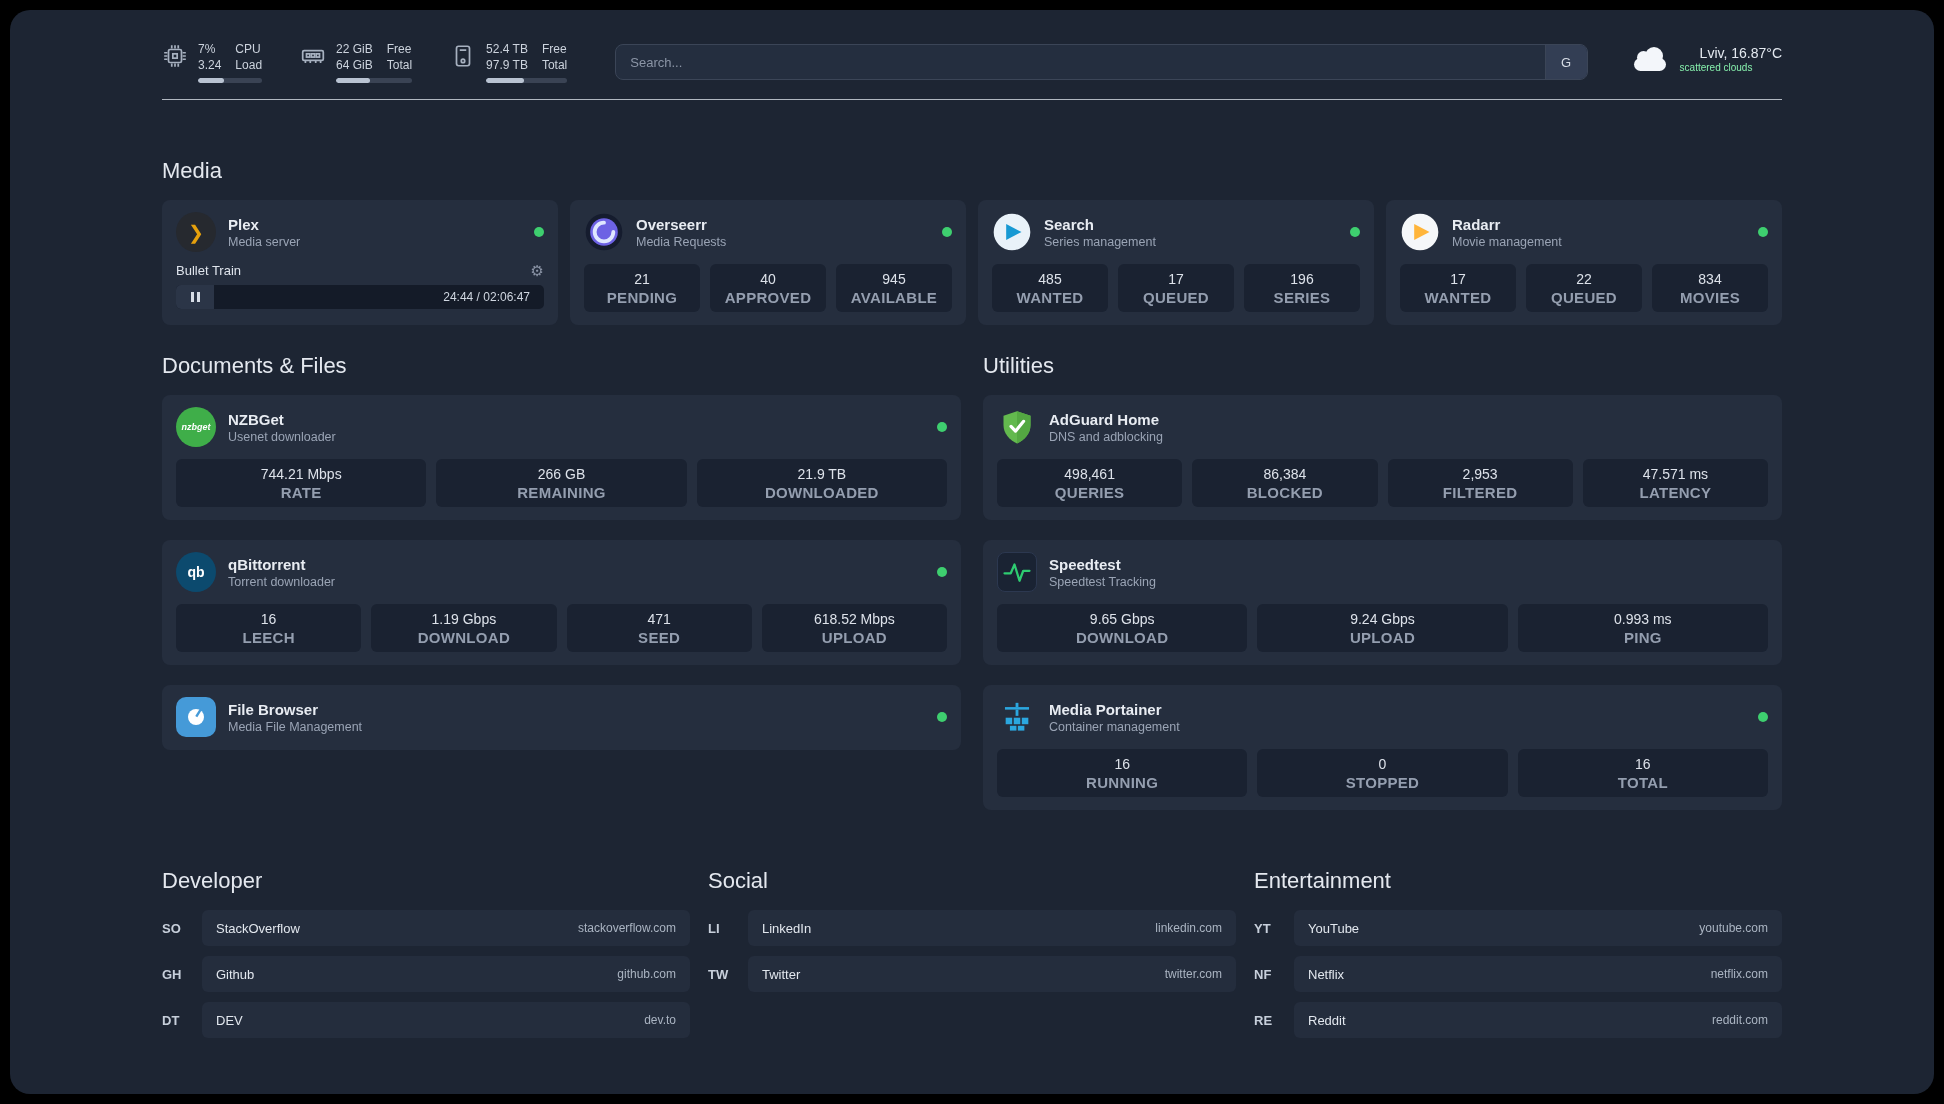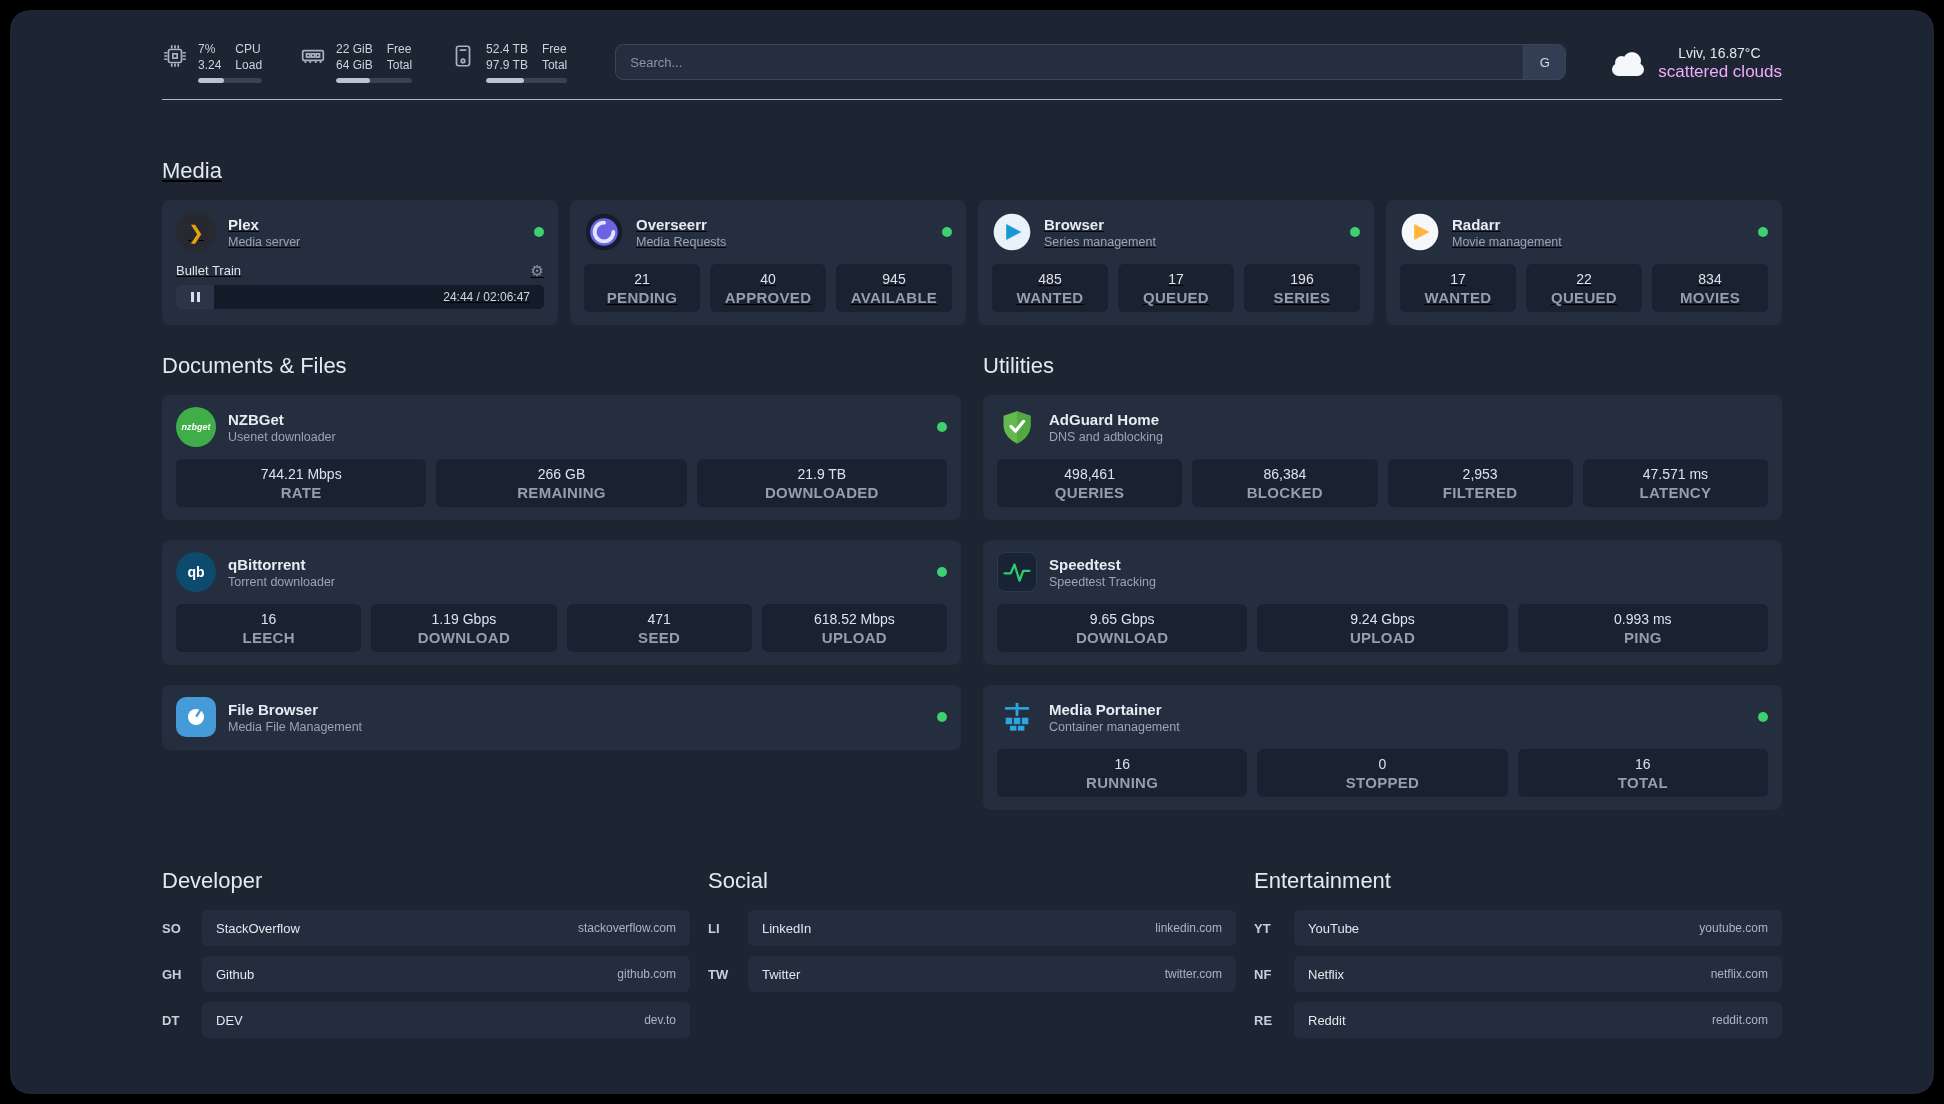--- a/index.html
+++ b/index.html
@@ -24,27 +24,27 @@
   .search input::placeholder { color:#8b95a6; }
   .g-btn { width:42px; align-self:stretch; background:#333e54; color:#d7dde6;
     display:flex; align-items:center; justify-content:center; font-size:13px;
     border-left:1px solid #3b4557; cursor:pointer; }
 
   .weather { display:flex; align-items:center; gap:14px; margin-top:2px; }
   .cloud { position:relative; width:32px; height:13px; background:#f3f6fa; border-radius:10px; margin-top:12px; }
   .cloud::before { content:""; position:absolute; left:3px; top:-7px; width:13px; height:13px; background:#f3f6fa; border-radius:50%; }
   .cloud::after  { content:""; position:absolute; right:3px; top:-11px; width:18px; height:18px; background:#f3f6fa; border-radius:50%; }
   .weather-loc { font-size:14px; color:#e4e9f0; line-height:1.3;padding-left:20px; }
-  .weather-cond { font-size:17px; color:#f0abfc; }
+  .weather-cond { font-size:10px; color:#86efac; }
 
   .divider { border-bottom:1px solid rgba(226,232,240,0.75); margin-top:16px; }
 
   
   .section-title { font-size:22px; font-weight:500; color:#e4e8ef; margin-bottom:16px; }
-  .media-section { margin-top:58px;text-decoration:underline; }
+  .media-section { margin-top:58px; }
   .media-row { display:grid; grid-template-columns:repeat(4,1fr); gap:12px; }
   .two-col { display:grid; grid-template-columns:1fr 1fr; gap:22px; margin-top:28px; }
   .col-stack { display:flex; flex-direction:column; gap:20px; }
 
   .card { background:#252e3e; border-radius:8px; padding:12px 14px 13px;
     display:flex; flex-direction:column; cursor:pointer; }
   .card-header { display:flex; align-items:center; gap:12px; }
   .svc { width:40px; height:40px; flex:none; display:flex; align-items:center;
     justify-content:center; border-radius:50%; overflow:hidden; }
   .card-titles { min-width:0; }
@@ -247,21 +247,21 @@
 
       <div class="card">
         <div class="card-header">
           <span class="svc sonarr">
             <svg viewBox="0 0 24 24" width="40" height="40">
               <circle cx="12" cy="12" r="11" fill="#e9f2f9"></circle>
               <path d="M8.5 7.2l9.2 4.8-9.2 4.8z" fill="#1799d3"></path>
             </svg>
           </span>
           <div class="card-titles">
-            <div class="card-name">Browser</div>
+            <div class="card-name">Search</div>
             <div class="card-sub">Series management</div>
           </div>
           <span class="dot"></span>
         </div>
         <div class="stats">
           <div class="stat">
             <div class="stat-value">485</div>
             <div class="stat-label">WANTED</div>
           </div>
           <div class="stat">

